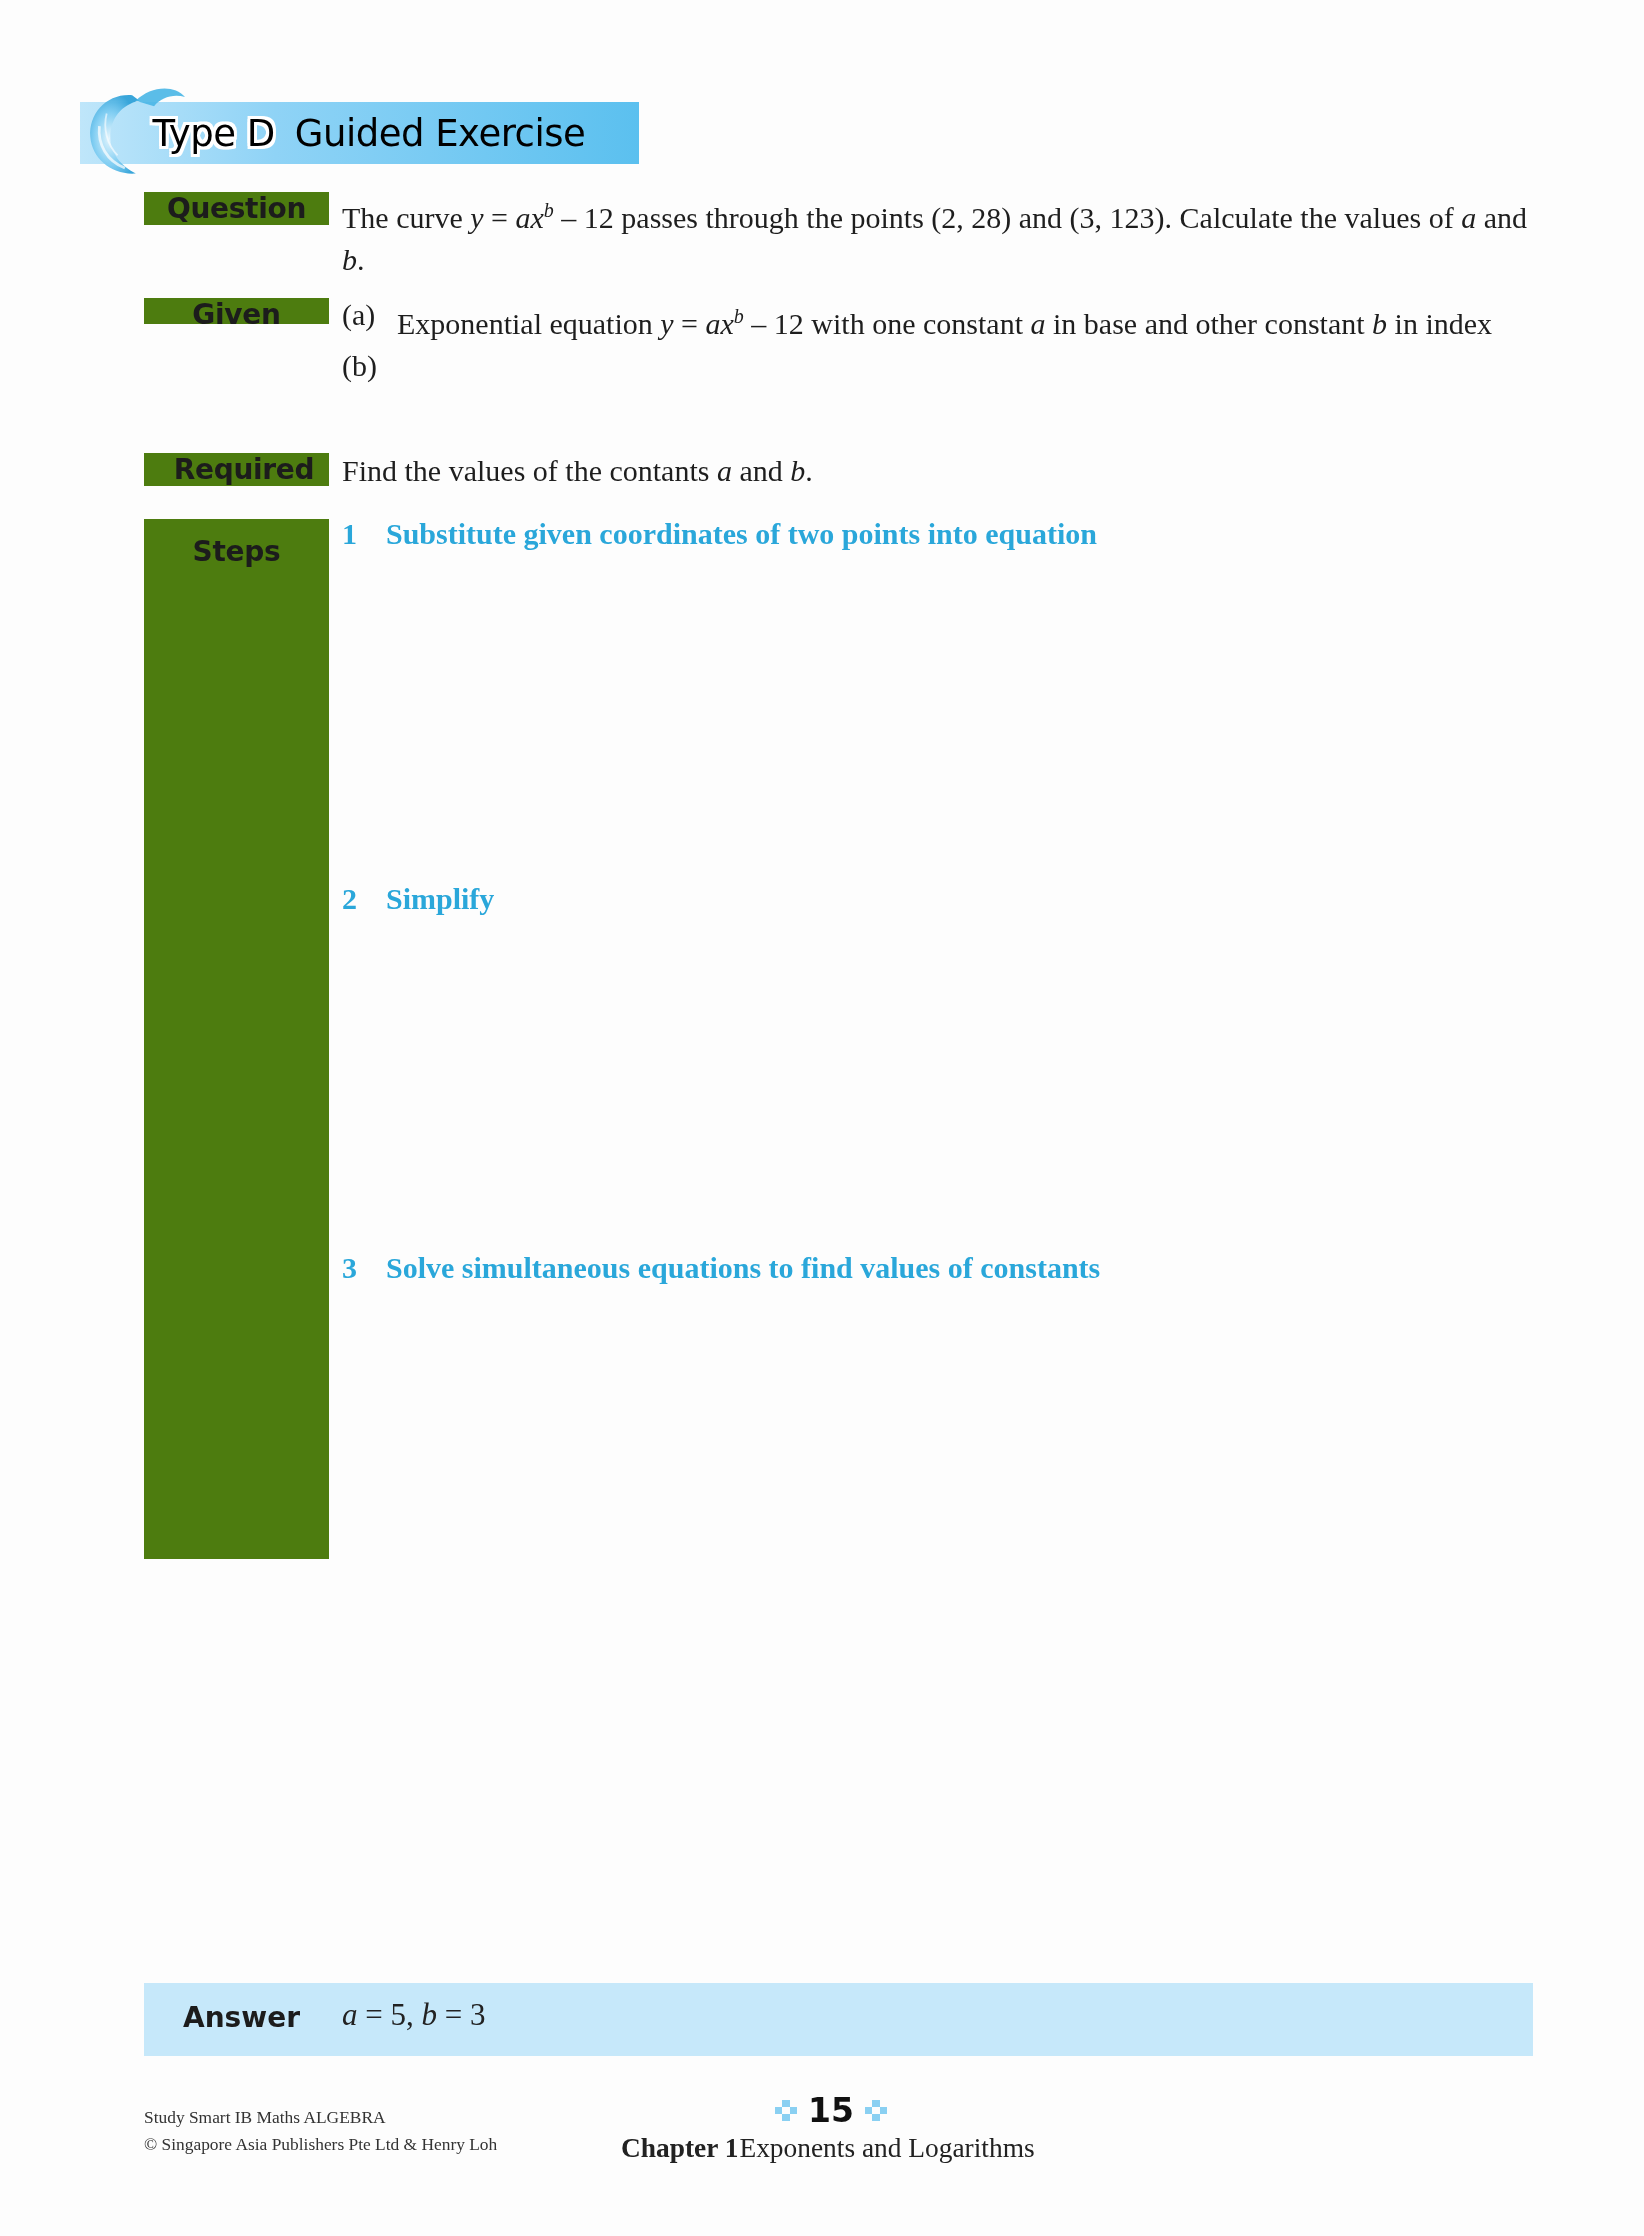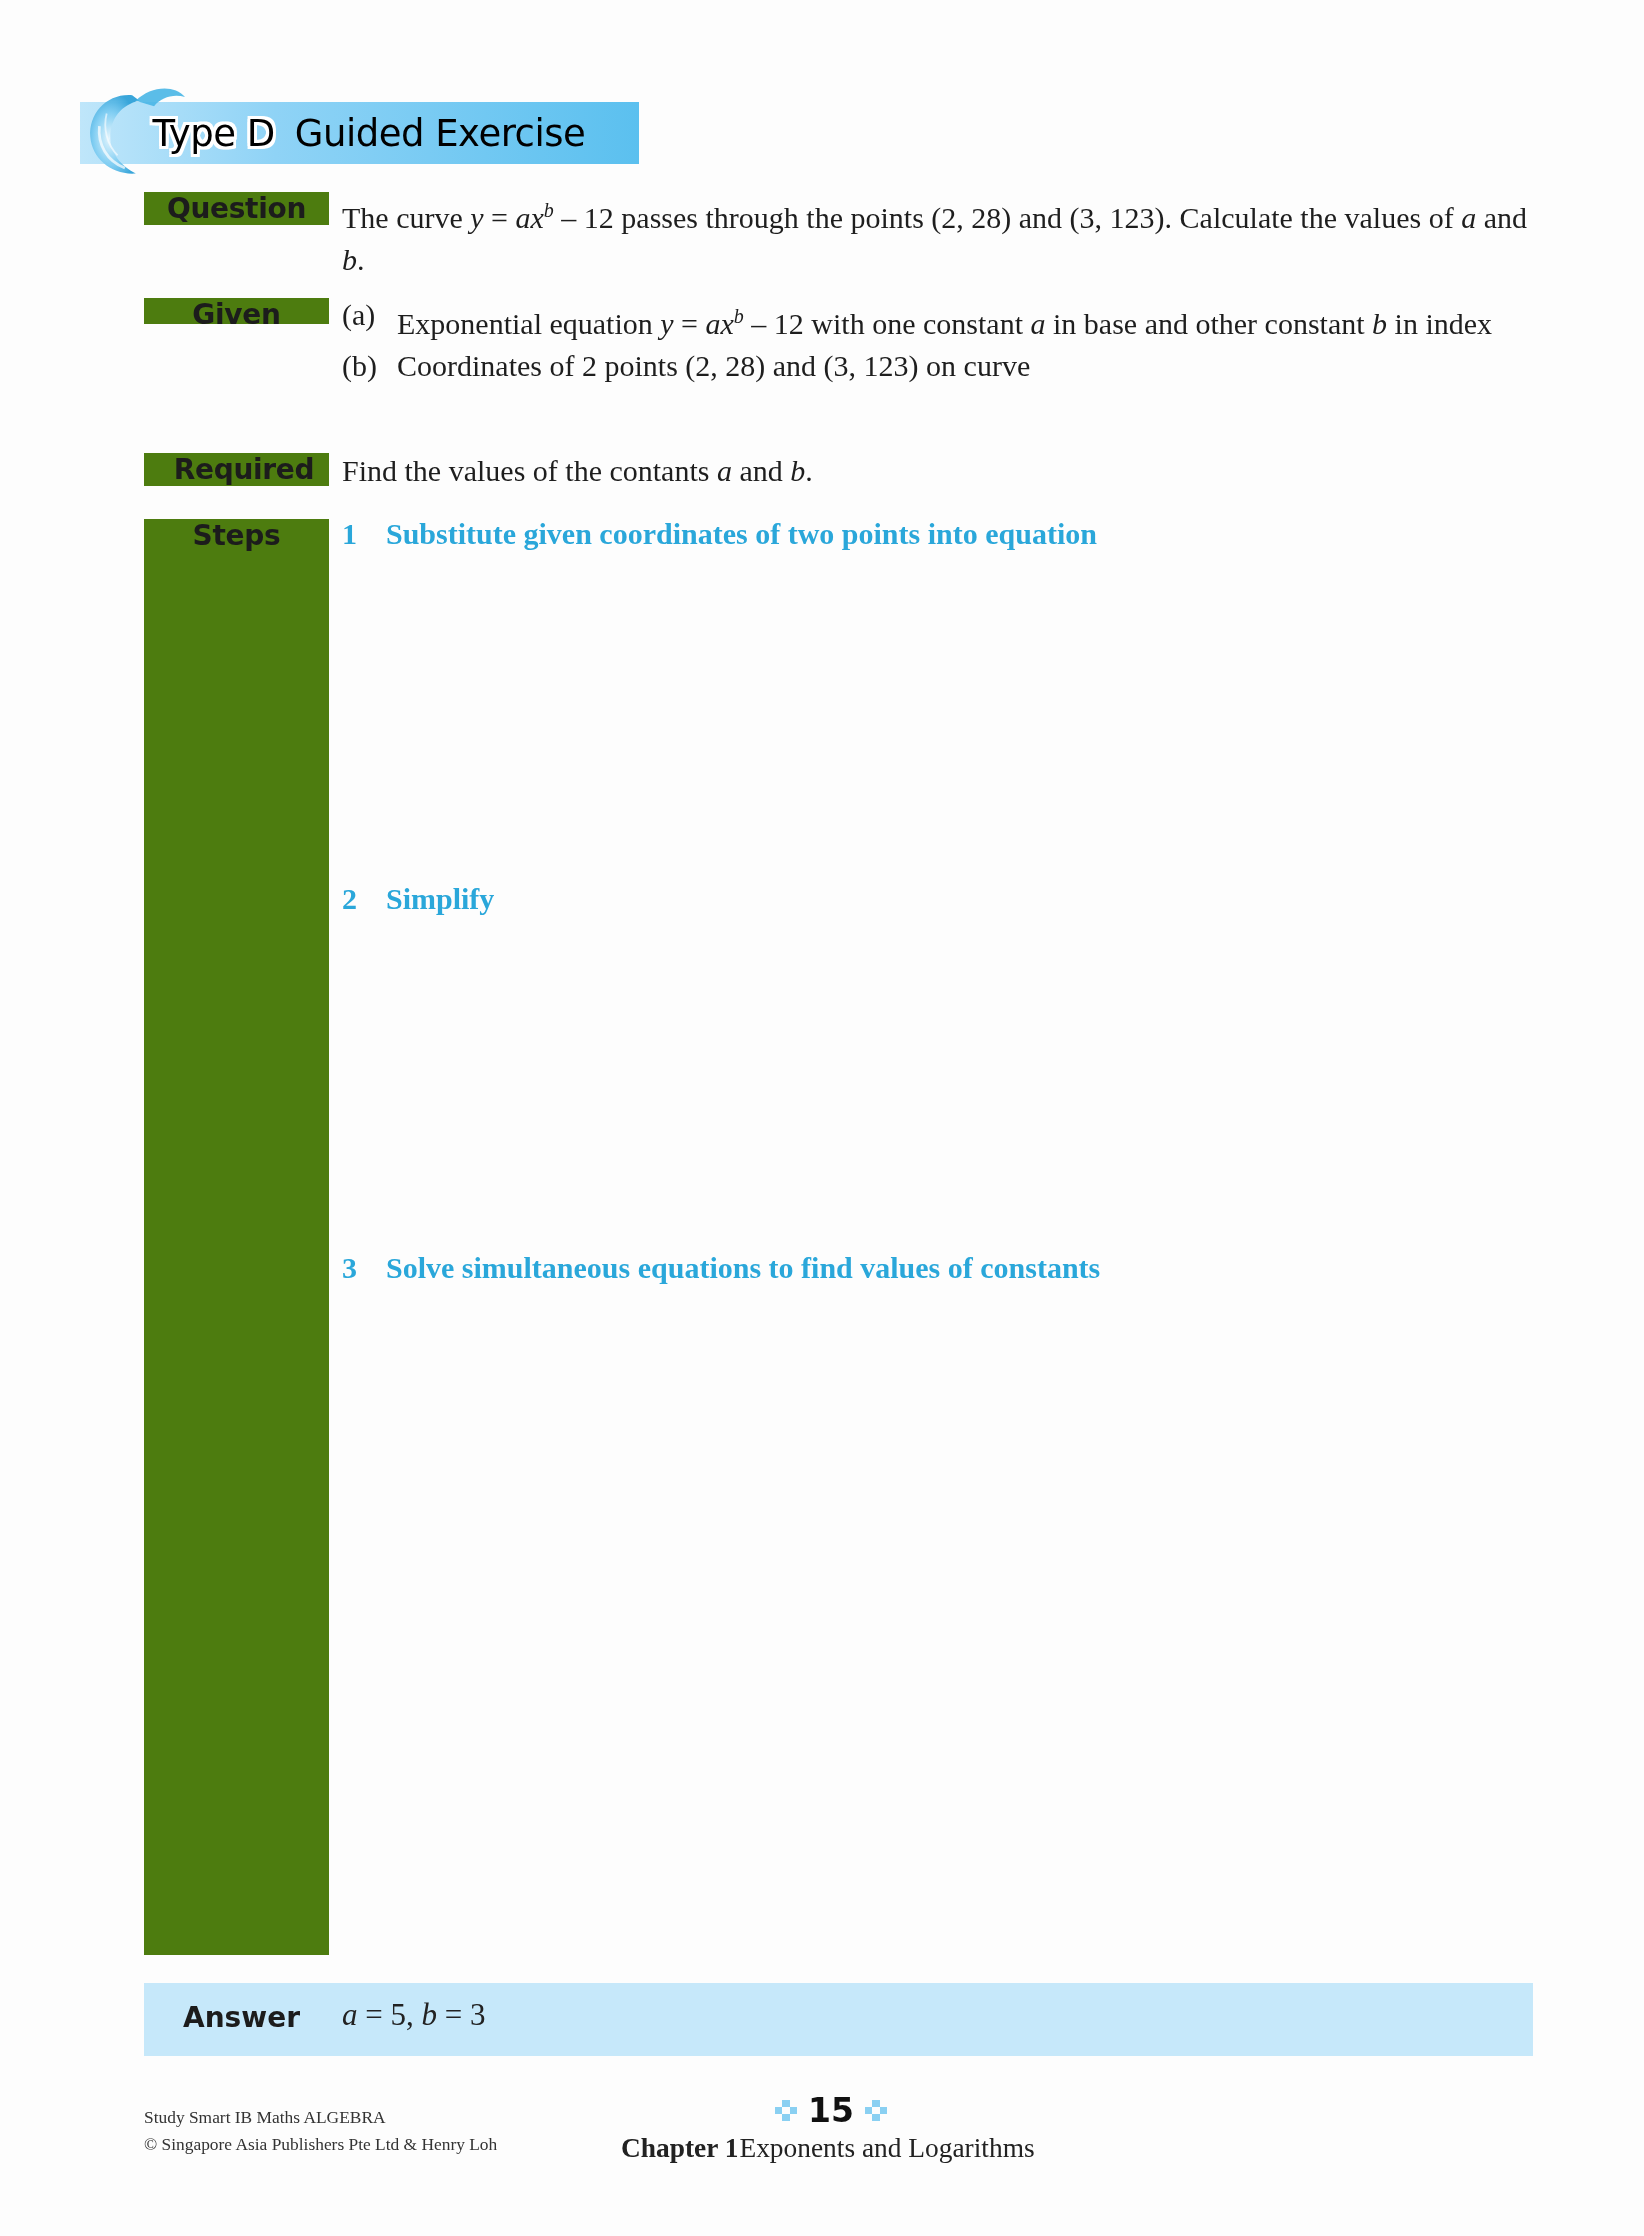--- a/index.html
+++ b/index.html
@@ -156,32 +156,31 @@
 <div class="abs label-box" style="top:298px;height:26px;">
   <span>Given</span>
 </div>
 <div class="abs body-text" style="top:294px;">
   <div class="list-row">
     <span class="list-marker">(a)</span>
     <span><span>Exponential equation </span><i>y</i><span> = </span><i>ax</i><sup><i style="font-size:20px">b</i></sup><span> – 12 with one constant </span><i>a</i><span> in base and other constant </span><i>b</i><span> in index</span></span>
   </div>
   <div class="list-row">
     <span class="list-marker">(b)</span>
-    <span>Coordinates of 2 points (2, 28) and (3, 123) on curve</span>
   </div>
 </div>
 
 <div class="abs label-box" style="top:453px;height:33px;padding-left:15px;">
   <span>Required</span>
 </div>
 <div class="abs body-text" style="top:450px;">
   <span>Find the values of the contants </span><i>a</i><span> and </span><i>b</i><span>.</span>
 </div>
 
-<div class="abs label-box" style="top:519px;height:1436px;padding-top:0;">
+<div class="abs label-box" style="top:519px;height:1040px;padding-top:16px;">
   <span style="line-height:33px;">Steps</span>
 </div>
 
 <div class="abs step-heading" style="top:514px;">
   <span class="num">1</span>
   <span>Substitute given coordinates of two points into equation</span>
 </div>
 <div class="abs step-heading" style="top:879px;">
   <span class="num">2</span>
   <span>Simplify</span>

